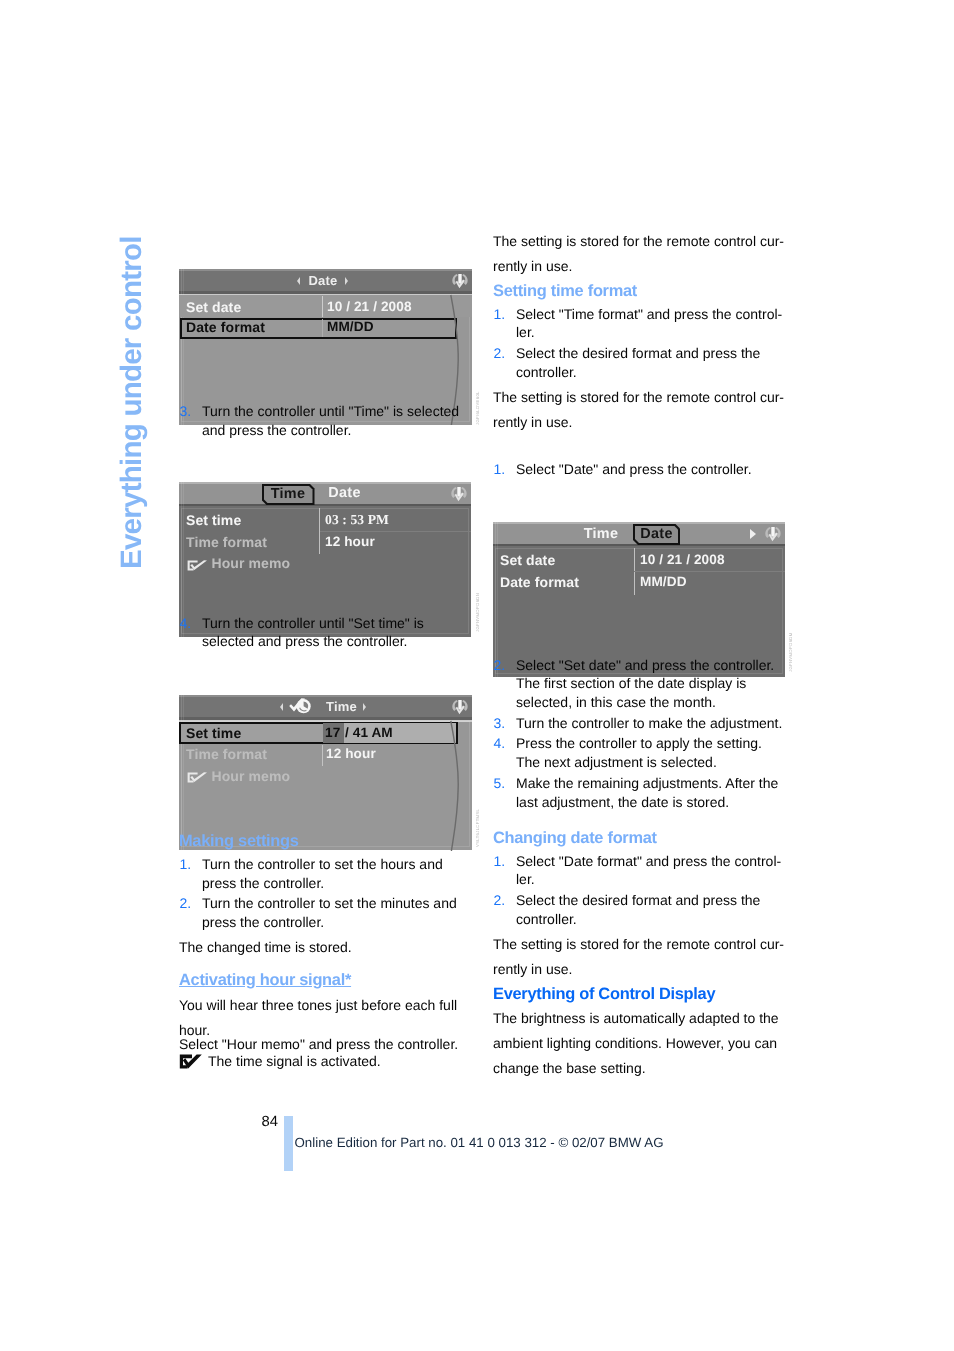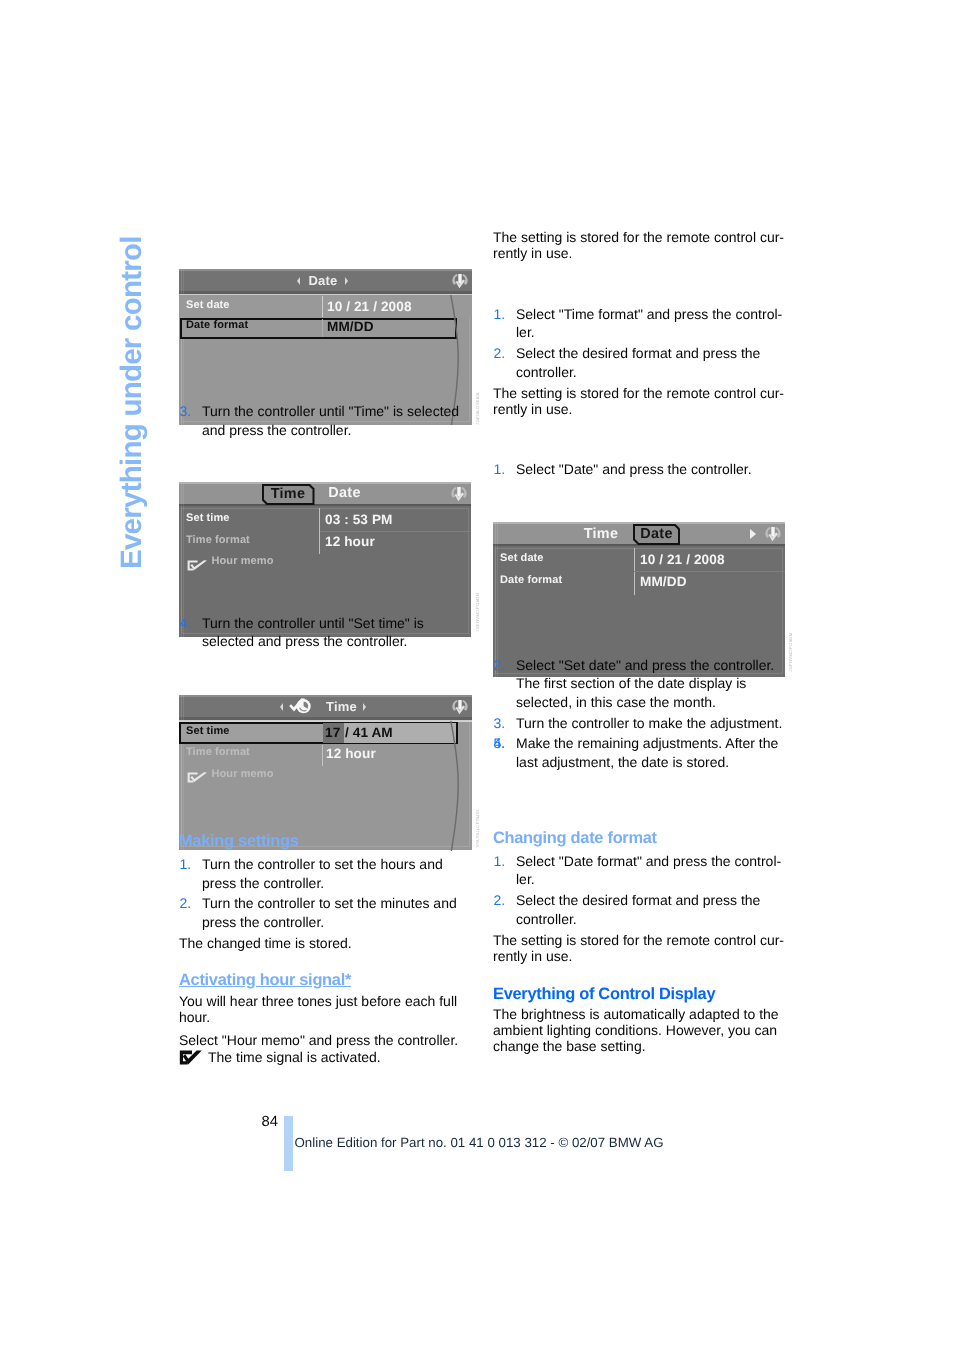--- a/index.html
+++ b/index.html
@@ -36,21 +36,21 @@
   #col-right .r-st-date1{top:460px;}
   #col-right .shot4{top:490px;}
   #col-right .r-st-date{top:655.5px;}
   #col-right .r-h-datefmt{top:829px;}
   #col-right .r-st-datefmt{top:851.5px;}
   #col-right .r-note2{top:931.5px;}
   #col-right .r-h-bright{top:984.5px;}
   #col-right .r-bright{top:1006px;}
 
 
-  .para{font-size:14px;line-height:16px;color:#060606;margin:0;}
+  .para{font-size:14px;line-height:25px;color:#060606;margin:0;}
   .h2{font-size:16.4px;letter-spacing:-0.28px;font-weight:bold;color:#0567f5;line-height:18px;margin:0;}
   .h3{font-size:16.4px;letter-spacing:-0.28px;font-weight:bold;color:#79affa;line-height:18px;margin:0;}
   ol.steps{margin:0;padding:0;list-style:none;}
   ol.steps li{position:relative;padding-left:23px;font-size:14px;line-height:18.8px;
               color:#060606;margin:0 0 1.9px 0;}
   ol.steps li:last-child{margin-bottom:0;}
   ol.steps li .num{position:absolute;left:0.5px;top:0;color:#1a74f8;}
 
   
   .vert-title{position:absolute;left:117px;top:569px;color:#87b8f7;font-size:29.5px;
@@ -66,21 +66,21 @@
   .shot{position:absolute;background:#8d8d8d;
         font-family:"Liberation Sans",sans-serif;filter:blur(0.42px) contrast(0.96);margin-top:32px;}
   .shot .hdr{position:absolute;left:0;top:0;right:0;height:25px;background:#6f6f6f;}
   .shot .hdrline{position:absolute;left:0;right:0;height:1px;background:#cfcfcf;}
   .shot .edgeL{position:absolute;left:1.5px;top:0;bottom:0;width:1px;background:rgba(255,255,255,0.12);}
   .shot .edgeL2{position:absolute;left:4px;top:0;bottom:0;width:1px;background:rgba(255,255,255,0.10);}
   .shot .innerframe{position:absolute;left:2px;right:2px;top:26px;bottom:3px;
                     border:1px solid rgba(255,255,255,0.13);pointer-events:none;}
   .shot .title{position:absolute;font-size:13px;font-weight:bold;color:#f2f2f2;
                white-space:nowrap;letter-spacing:0.2px;}
-  .shot .lbl{position:absolute;font-size:11px;font-weight:bold;white-space:nowrap;letter-spacing:0.1px;}
+  .shot .lbl{position:absolute;font-size:14px;font-weight:bold;white-space:nowrap;letter-spacing:0.1px;}
   .shot .val{position:absolute;font-size:13.6px;font-weight:bold;white-space:nowrap;letter-spacing:0.1px;}
   .shot .lightband{position:absolute;background:#a9a9a9;}
   .shot .valband{position:absolute;}
   .shot .sel{position:absolute;border:2px solid #000;box-sizing:border-box;}
   .white{color:#fafafa;}
   .black{color:#0a0a0a;}
   .dim{color:#c0c0c0;}
   .caption{position:absolute;font-size:4.2px;color:#bdbdbd;white-space:nowrap;
            transform-origin:0 0;transform:rotate(-90deg);letter-spacing:0.35px;}
 
@@ -126,21 +126,21 @@
   .cap1{left:296px;top:156px;}
 
   
   .shot2{left:0;width:292px;height:155px;background:#6d6d6d;}
   .shot2 .hdr{height:22px;background:#949494;border-top:2px solid #b4b4b4;box-sizing:border-box;}
   .shot2 .hdrline{top:22px;height:2px;background:#565656;}
   .shot2 .s2tab1{left:82.5px;width:53px;top:1.5px;height:21.5px;}
   .shot2 .s2tab2{left:147px;width:37px;top:2.5px;height:17px;}
   .shot2 .a1lbl{left:7px;top:30px;}
   .shot2 .a1band{left:140px;top:26px;width:1.2px;height:46px;background:#c3c3c3;}
-  .shot2 .a1val{left:146px;top:30px;}
+  .shot2 .a1val{left:146px;top:30px;font-family:Liberation Serif, serif;}
   .shot2 .a2lbl{left:7px;top:51.5px;}
   .shot2 .a2band{left:141px;top:48.5px;width:151px;height:1.2px;background:#7e7e7e;}
   .shot2 .a2val{left:146px;top:51.5px;}
   .shot2 .a3chk{left:8px;top:77.5px;}
   .shot2 .a3lbl{left:32.5px;top:73px;}
   .cap2{left:296px;top:150px;}
 
   
   .shot3{left:0;width:293px;height:155px;background:#989898;}
   .shot3 .hdr{height:25px;background:#737373;border-top:2px solid #8e8e8e;border-bottom:3px solid #606060;box-sizing:border-box;}
@@ -339,20 +339,21 @@
           <path d="M0.8 0.6 H13.0 V4.2 H4.0 V11.2 H8.6 V14.4 H0.8 Z" fill="#0d0d0d"></path>
           <path d="M3.8 6.2 L9.2 14.4 L22.8 0.6 L17.6 0.6 L9.3 8.8 L6.3 4.2 Z" fill="#0d0d0d"></path>
         </svg>
       </span><span>The time signal is activated.</span>
     </p>
   </div>
 
   <div class="col" id="col-right">
     <p class="para r-intro">The setting is stored for the remote control cur-<br>rently in use.</p>
 
+    <div class="h3 r-h-timefmt">Setting time format</div>
     <ol class="steps r-st-timefmt">
       <li>
         <span class="num">1.</span>
         <span>Select "Time format" and press the control-<br>ler.</span>
       </li>
       <li>
         <span class="num">2.</span>
         <span>Select the desired format and press the<br>controller.</span>
       </li>
     </ol>
@@ -399,20 +400,21 @@
       <li>
         <span class="num">2.</span>
         <span>Select "Set date" and press the controller.<br>The first section of the date display is<br>selected, in this case the month.</span>
       </li>
       <li>
         <span class="num">3.</span>
         <span>Turn the controller to make the adjustment.</span>
       </li>
       <li>
         <span class="num">4.</span>
+        <span>Press the controller to apply the setting.<br>The next adjustment is selected.</span>
       </li>
       <li>
         <span class="num">5.</span>
         <span>Make the remaining adjustments. After the<br>last adjustment, the date is stored.</span>
       </li>
     </ol>
 
     <div class="h3 r-h-datefmt">Changing date format</div>
     <ol class="steps r-st-datefmt">
       <li>

